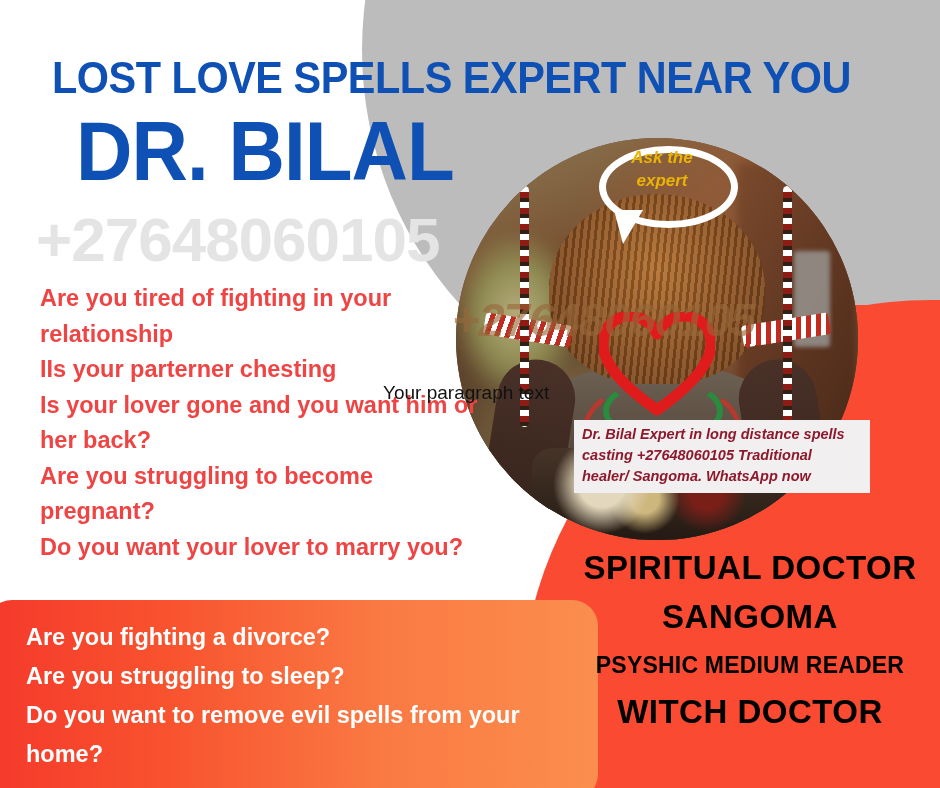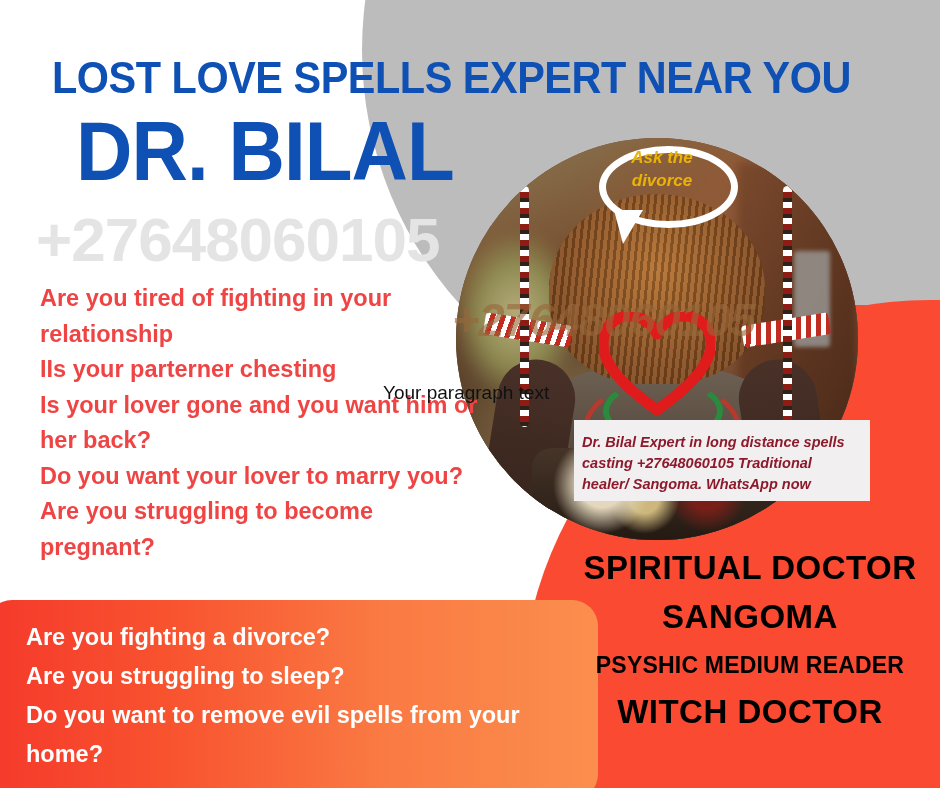--- a/index.html
+++ b/index.html
@@ -196,21 +196,21 @@
     position:absolute;left:50%;top:174px;margin-left:-58px;
     width:116px;height:104px;
     z-index:6;
   }
 
   
   .photo-caption{
     position:absolute;left:574px;top:420px;
     width:280px;
     background:#f1eff0;
-    padding:12px 8px 6px 8px;
+    padding:4px 8px 6px 8px;
     z-index:7;
     font-weight:bold;font-style:italic;
     font-size:14.5px;line-height:21px;
     color:#8d1a2c;
     white-space:nowrap;
     overflow:hidden;
   }
 
   
   .photo-phone{
@@ -338,42 +338,42 @@
     <div class="fig-props"></div>
 
     <svg class="heart" viewBox="0 0 116 104">
       <path d="M58 98 C 18 70, 4 48, 4 32 C 4 14, 17 4, 31 4 C 43 4, 53 12, 58 22 C 63 12, 73 4, 85 4 C 99 4, 112 14, 112 32 C 112 48, 98 70, 58 98 Z" fill="none" stroke="#e01b1b" stroke-width="11" stroke-linejoin="round"></path>
     </svg>
 
     <div class="bubble-tail"></div>
     <div class="bubble"></div>
     <div class="bubble-text">
       <div>Ask the</div>
-      <div>divorce</div>
+      <div>expert</div>
     </div>
   </div>
 
   <div class="photo-phone">+27648060105</div>
 
   <div class="photo-caption">
     <div>Dr. Bilal Expert in long distance spells</div>
     <div>casting +27648060105 Traditional</div>
     <div>healer/ Sangoma. WhatsApp now</div>
   </div>
 
   <div class="h-main">LOST LOVE SPELLS EXPERT NEAR YOU</div>
   <div class="h-name">DR. BILAL</div>
   <div class="h-phone">+27648060105</div>
 
   <div class="bullets">
     <div>Are you tired of fighting in your relationship</div>
     <div>IIs your parterner chesting</div>
     <div>Is your lover gone and you want him or her back?</div>
+    <div>Are you struggling to become pregnant?</div>
     <div>Do you want your lover to marry you?</div>
-    <div>Are you struggling to become pregnant?</div>
   </div>
 
   <div class="paragraph-text">Your paragraph text</div>
 
   <div class="card">
     <div class="card-text">
       <div>Are you fighting a divorce?</div>
       <div>Are you struggling to sleep?</div>
       <div>Do you want to remove evil spells from your home?</div>
     </div>

